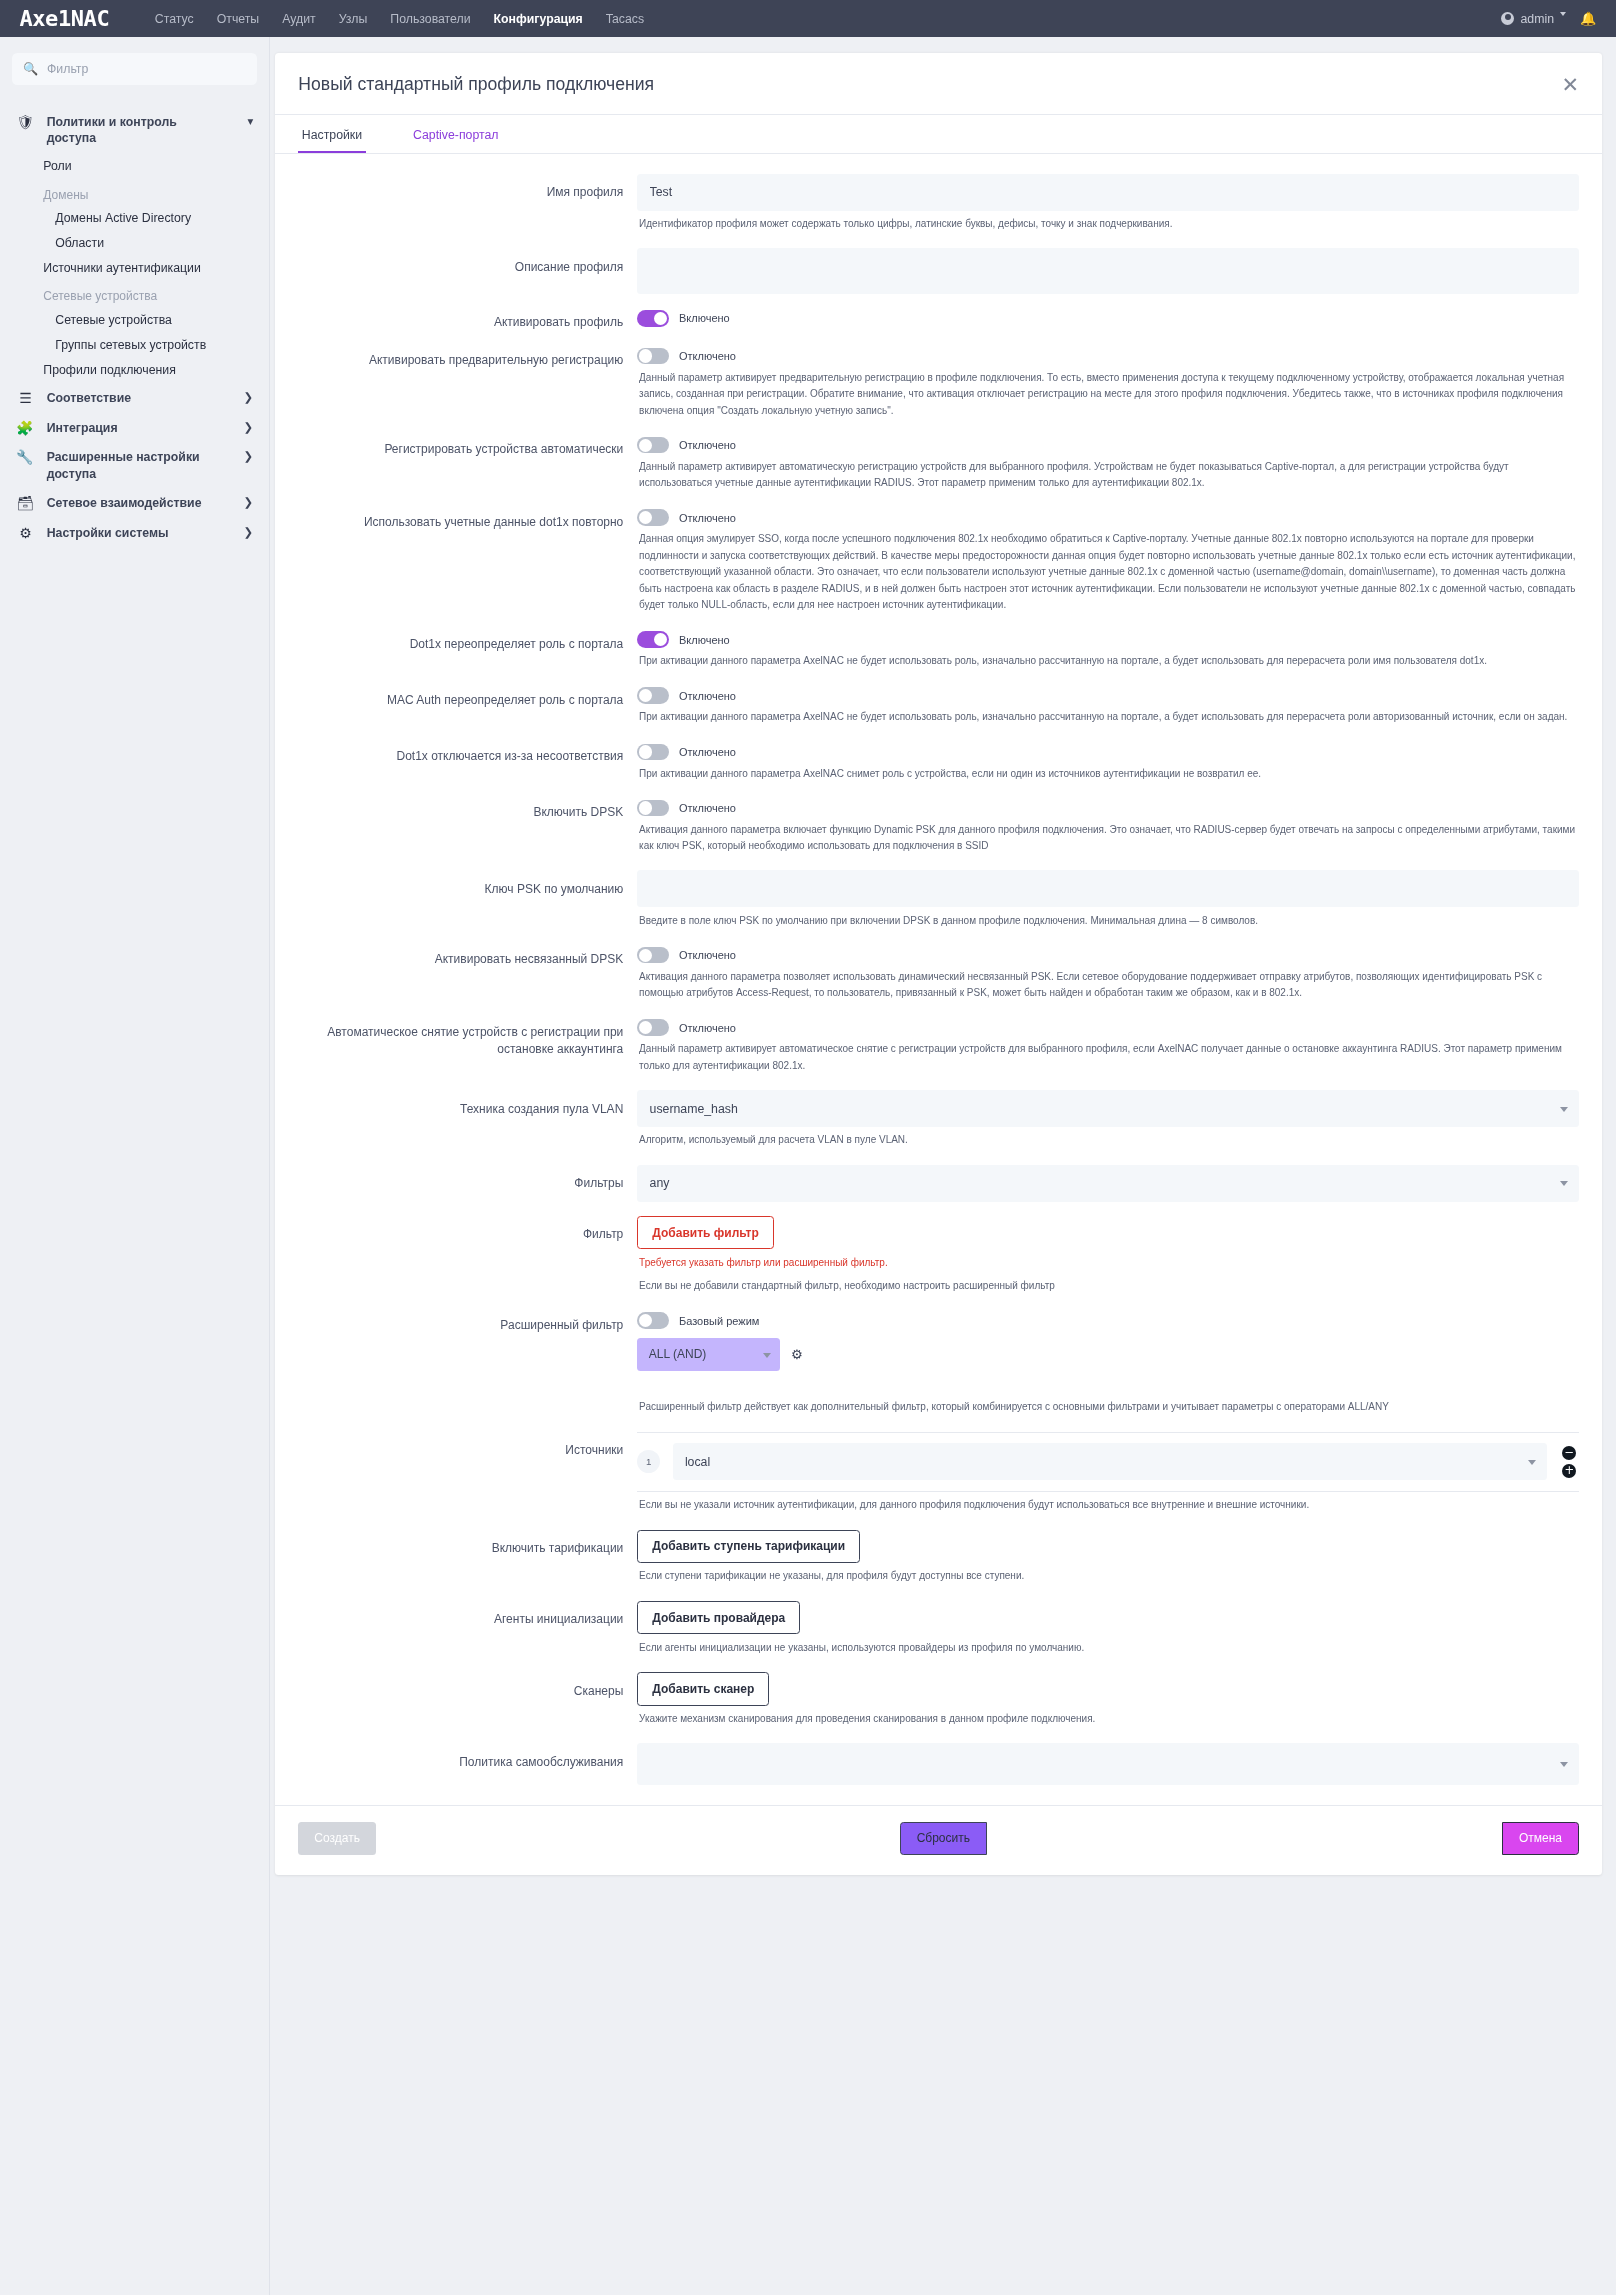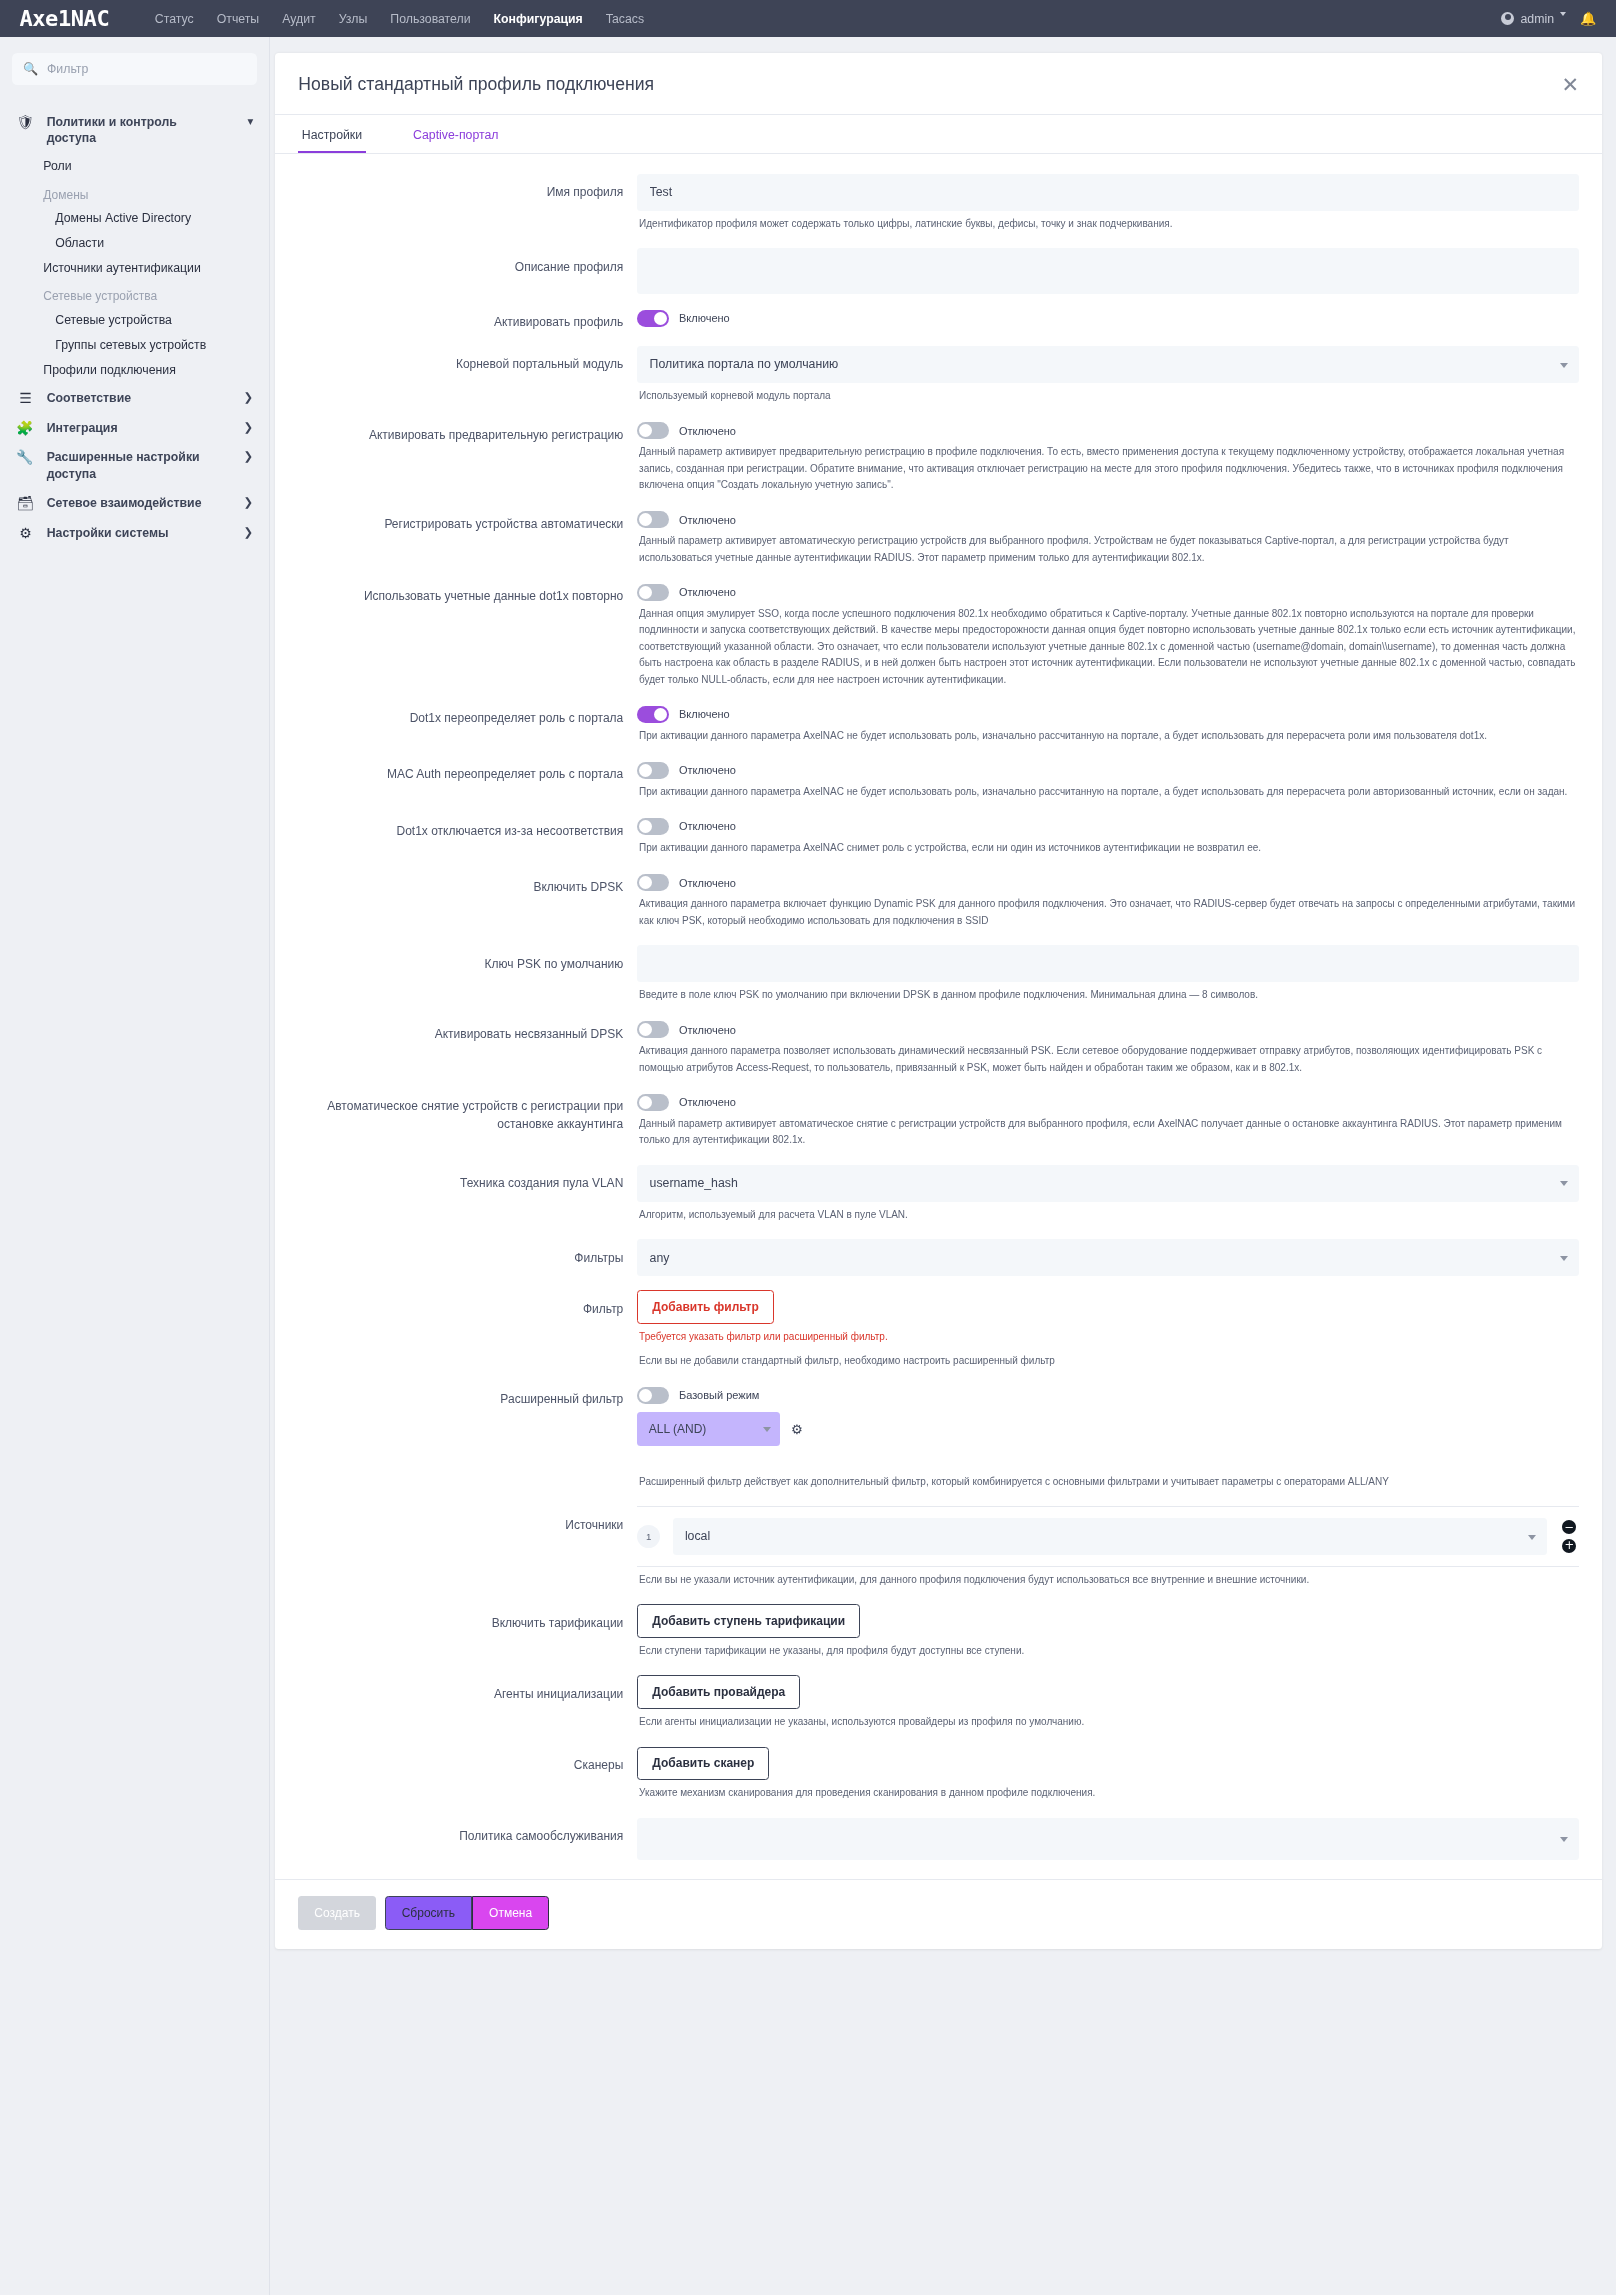--- a/index.html
+++ b/index.html
@@ -134,21 +134,21 @@
     display:flex;align-items:center;justify-content:center;font-size:9.7px;flex:0 0 23px;
   }
   .src-sel{ flex:1; }
   .src-btns{ display:flex; flex-direction:column; gap:4.4px; flex:0 0 19.4px; align-items:center;}
   .rbtn{
     width:14px;height:14px;border-radius:50%;background:#111820;color:#fff;
     display:flex;align-items:center;justify-content:center;font-size:11.5px;line-height:1;cursor:pointer;
     font-family:"DejaVu Sans",sans-serif;
   }
   .card-foot{
-    border-top:0.9px solid #e6e9ef; padding:16px 23px 19.4px 23px; display:flex; gap:0;
+    border-top:0.9px solid #e6e9ef; padding:16px 23px 19.4px 23px; display:flex; gap:0;justify-content:space-between;
   }
   .fbtn{ padding:8.8px 16px; font-size:12px; border-radius:3.5px; cursor:pointer;
          font-family:"Liberation Sans",sans-serif; }
   .fbtn.disabled{ background:#d3d6dc; color:#ffffff; border:0; margin-right:8.8px; }
   .fbtn.reset{ background:#8b5cf6; color:#2b3040; border:0.9px solid #3d4457; border-radius:3.5px 0 0 3.5px; font-weight:400;}
   .fbtn.cancel{ background:#d946ef; color:#ffffff; border:0.9px solid #2b3040; border-radius:0 3.5px 3.5px 0; }
 </style>
 </head>
 <body>
 
@@ -255,29 +255,20 @@
         <div class="row">
           <div class="lab toggle-lab">Активировать профиль</div>
           <div class="fld">
             <div class="toggle-wrap">
               <span class="tg on"></span>
               <span class="tg-text">Включено</span>
             </div>
           </div>
         </div>
 
-        <div class="row">
-          <div class="lab">Корневой портальный модуль</div>
-          <div class="fld">
-            <div class="sel">
-              <span>Политика портала по умолчанию</span>
-            </div>
-            <div class="help">Используемый корневой модуль портала</div>
-          </div>
-        </div>
 
         <div class="row">
           <div class="lab toggle-lab">Активировать предварительную регистрацию</div>
           <div class="fld">
             <div class="toggle-wrap">
               <span class="tg off"></span>
               <span class="tg-text">Отключено</span>
             </div>
             <div class="help">Данный параметр активирует предварительную регистрацию в профиле подключения. То есть, вместо применения доступа к текущему подключенному устройству, отображается локальная учетная запись, созданная при регистрации. Обратите внимание, что активация отключает регистрацию на месте для этого профиля подключения. Убедитесь также, что в источниках профиля подключения включена опция "Создать локальную учетную запись".</div>
           </div>

